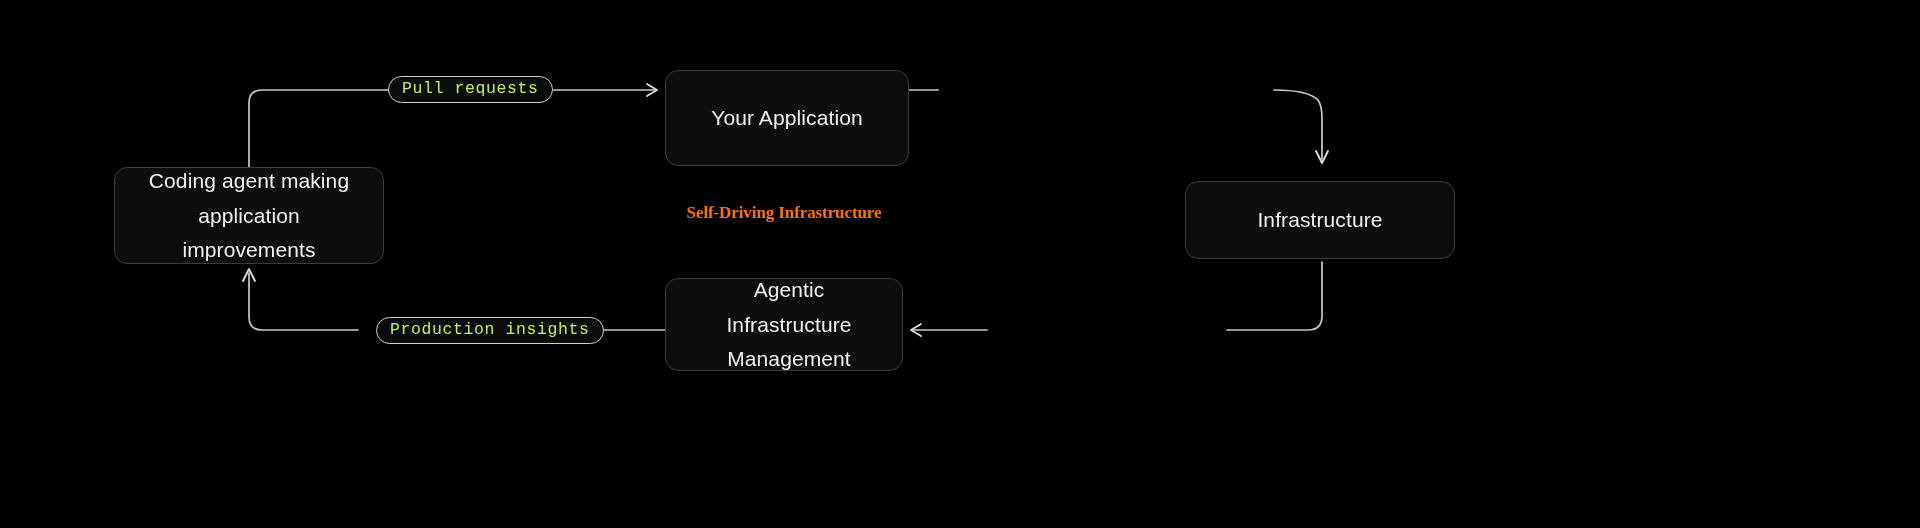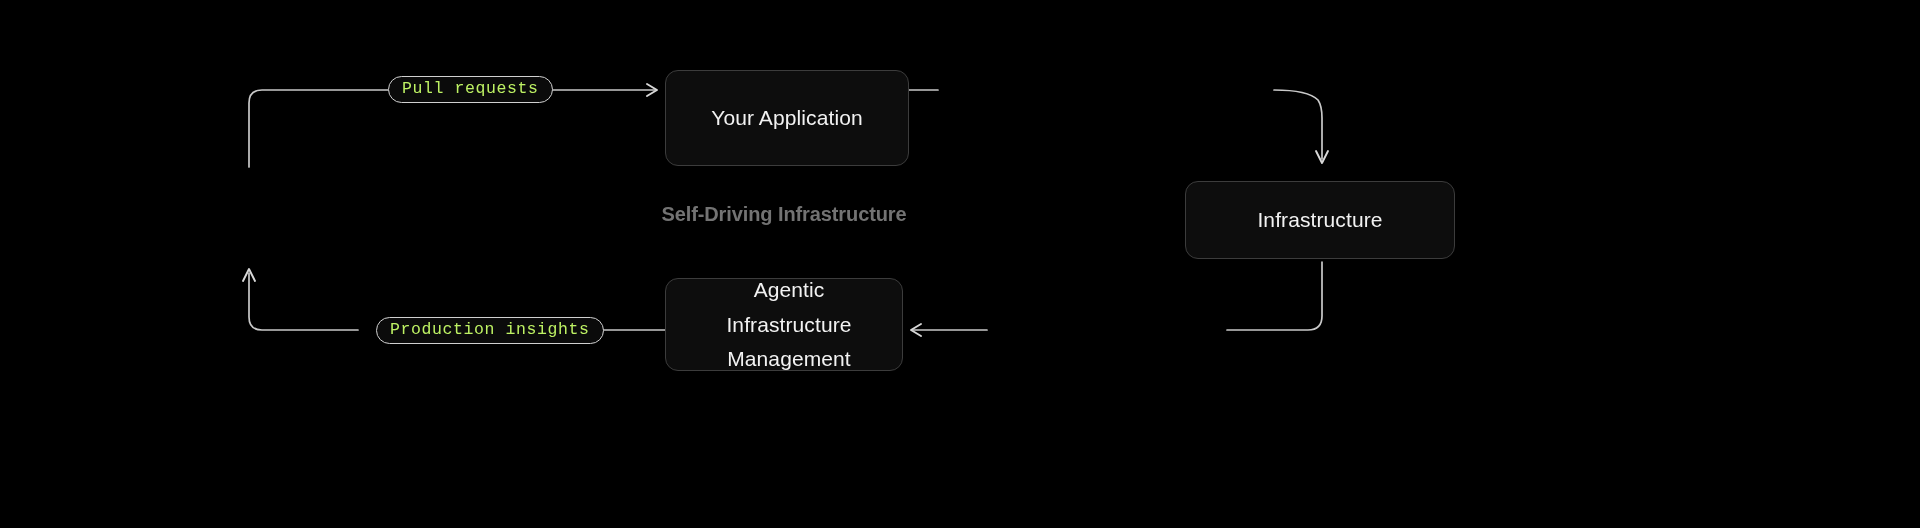--- a/index.html
+++ b/index.html
@@ -100,23 +100,23 @@
   #pill-realtime-observability { left: 987px; top: 317px; }
   #pill-production-insights  { left: 376px;  top: 317px; }
 
   
   #center-title {
     position: absolute;
     left: 0;
     top: 203px;
     width: 1568px;
     text-align: center;
-    color: #737373;
-    font-family: Liberation Sans, sans-serif;
-    font-size: 20px;
+    color: #f97316;
+    font-family: Liberation Serif, serif;
+    font-size: 17px;
     font-weight: 700;
     letter-spacing: -0.1px;
   }
 </style>
 </head>
 <body>
 
 <div id="diagram">
 
   <svg id="edges" viewBox="0 0 1920 528" width="1920" height="528" xmlns="http://www.w3.org/2000/svg">
@@ -152,20 +152,24 @@
 
   <div class="node" id="node-infrastructure">
     <span class="node-label">Infrastructure</span>
   </div>
 
   <div class="node" id="node-agentic">
     <span class="node-label">Agentic Infrastructure
 Management</span>
   </div>
 
+  <div class="node" id="node-coding-agent">
+    <span class="node-label">Coding agent making
+application improvements</span>
+  </div>
 
   <div class="pill" id="pill-pull-requests">
     <span>Pull requests</span>
   </div>
 
 
 
   <div class="pill" id="pill-production-insights">
     <span>Production insights</span>
   </div>

